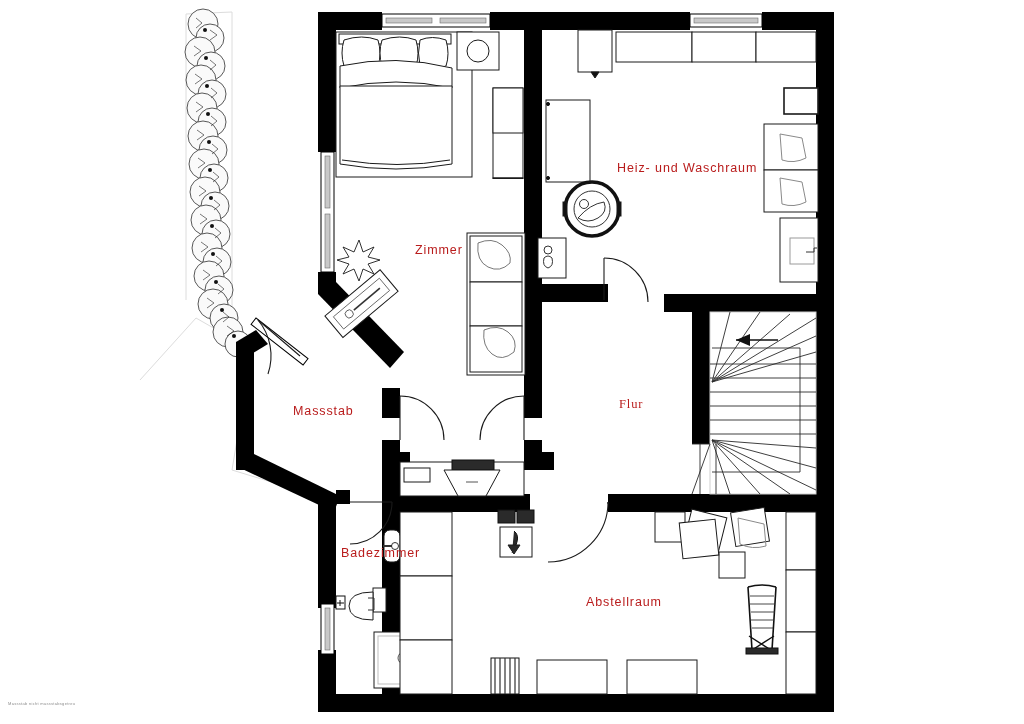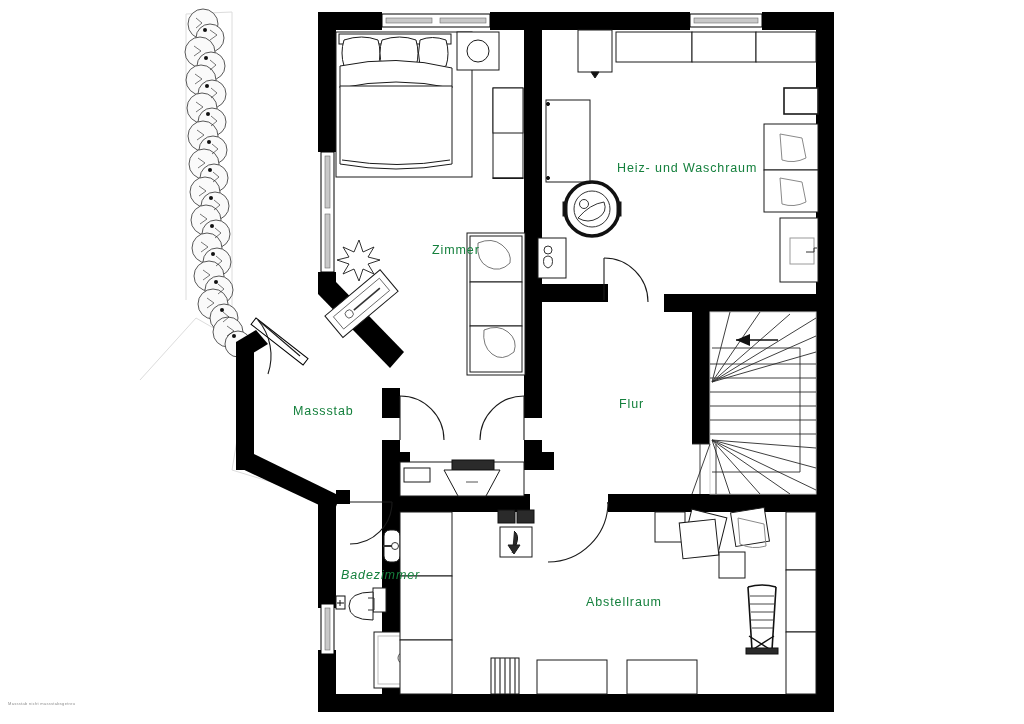--- a/index.html
+++ b/index.html
@@ -3,21 +3,21 @@
 <meta charset="utf-8">
 <style>
   html,body{margin:0;padding:0;background:#ffffff;}
   body{width:1024px;height:724px;overflow:hidden;font-family:"Liberation Sans",sans-serif;}
   #plan{position:relative;width:1024px;height:724px;background:#ffffff;}
   #svgroot{position:absolute;left:0;top:0;width:1024px;height:724px;}
   .roomlabel{
     position:absolute;
     font-family:"Liberation Sans",sans-serif;
     font-size:12.5px;
-    color:#15803d;
+    color:#b91c1c;
     letter-spacing:0.9px;
     white-space:nowrap;
     user-select:none;
   }
   #watermark{
     position:absolute;
     left:8px;top:701px;
     font-family:"Liberation Sans",sans-serif;
     font-size:4px;
     letter-spacing:0.3px;
@@ -431,22 +431,22 @@
       <rect x="627" y="660" width="70" height="34"></rect>
 
       <g>
         <rect x="491" y="658" width="28" height="36" fill="#ffffff" stroke="#111"></rect>
         <path d="M495,658 L495,694 M500,658 L500,694 M505,658 L505,694 M510,658 L510,694 M515,658 L515,694" stroke="#333" stroke-width="1.2"></path>
       </g>
     </g>
 
   </svg>
 
-  <div class="roomlabel" style="left:415px;top:243px;margin-left:17px;">Zimmer</div>
+  <div class="roomlabel" style="left:415px;top:243px;">Zimmer</div>
   <div class="roomlabel" style="left:617px;top:161px;">Heiz- und Waschraum</div>
   <div class="roomlabel" style="left:293px;top:404px;">Massstab</div>
-  <div class="roomlabel" style="left:619px;top:397px;">Flur</div>
-  <div class="roomlabel" style="left:341px;top:568px;font-style:italic;">Badezimmer</div>
+  <div class="roomlabel" style="left:619px;top:397px;font-family:Liberation Serif, serif;">Flur</div>
+  <div class="roomlabel" style="left:341px;top:546px;">Badezimmer</div>
   <div class="roomlabel" style="left:586px;top:595px;">Abstellraum</div>
 
   <div id="watermark">Massstab nicht massstabsgetreu</div>
 
 </div>
 
 </body></html>

